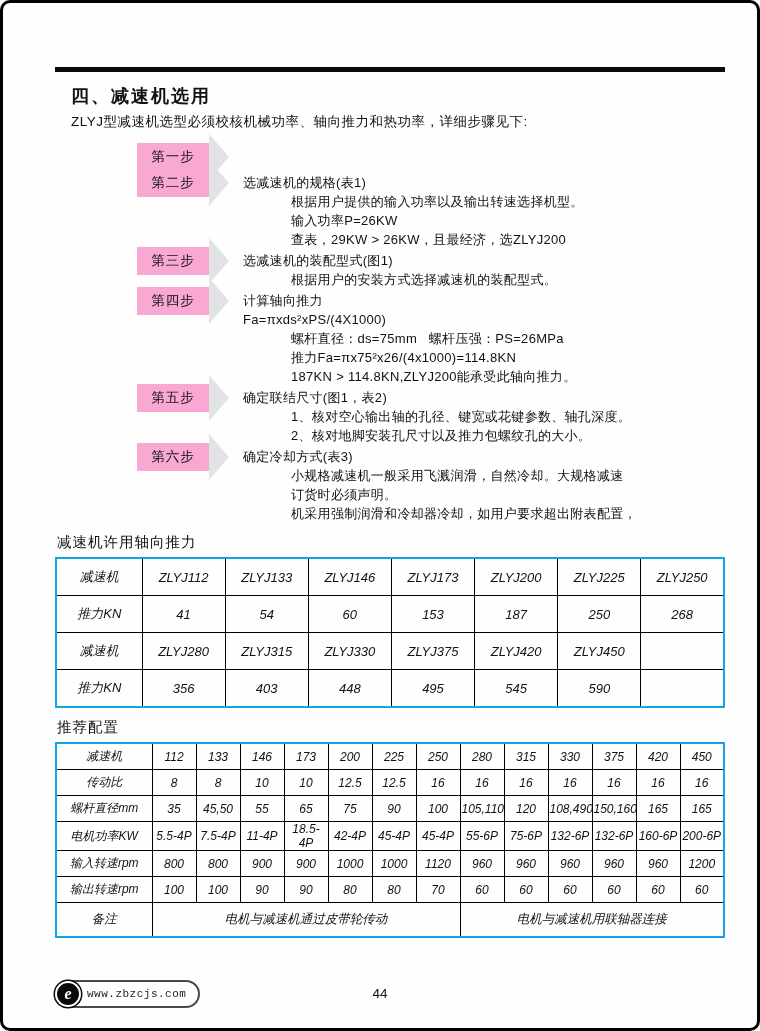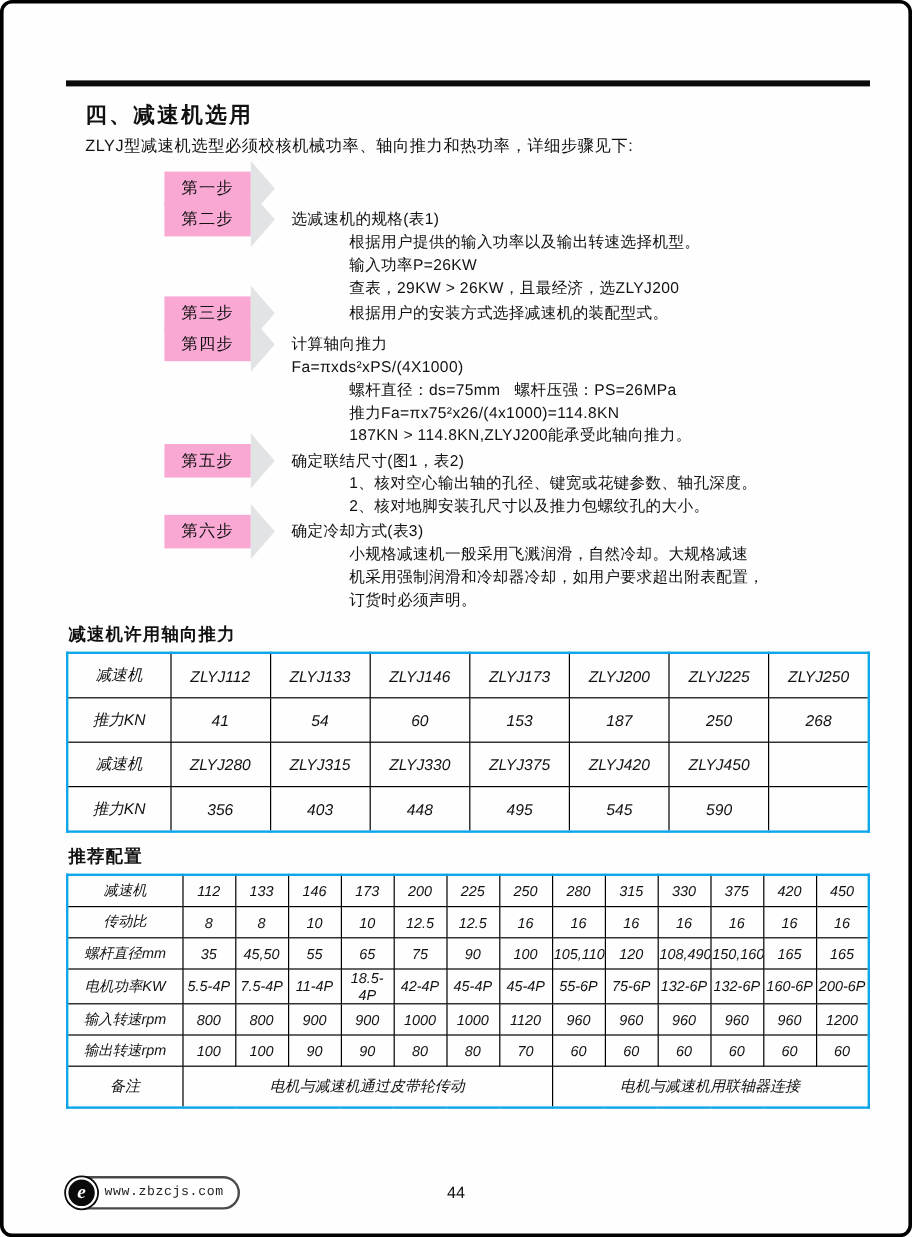--- a/index.html
+++ b/index.html
@@ -32,21 +32,21 @@
     content:""; position:absolute; left:72px; top:50%;
     transform:translateY(-50%);
     width:0; height:0;
     border-top:23px solid transparent;
     border-bottom:23px solid transparent;
     border-left:20px solid #e2e3e4;
   }
   .step-body { margin-left:34px; font-size:13px; line-height:19px; white-space:pre-wrap; letter-spacing:0.3px; }
   .step-line.indent { padding-left:48px; }
 
-  .tbl-title { font-size:14.5px; font-weight:bold; margin:10px 0 5px 2px; letter-spacing:1px; }
+  .tbl-title { font-size:14.5px; font-weight:normal; margin:10px 0 5px 2px; letter-spacing:1px; }
   table { width:100%; border-collapse:collapse; table-layout:fixed; border:2px solid #0ea5e9;font-style:italic; }
   td { border:1px solid #000; text-align:center; vertical-align:middle; overflow:hidden; }
   .t1 td { height:34px; font-size:13px; }
   .t2 td { height:25px; font-size:12px; padding:0 1px; }
   .t2 td.remark { height:33px; font-size:12.5px; }
   .t1 col.c-label { width:86px; }
   .t2 col.c-label { width:96px; }
 
   .footer { position:absolute; left:52px; right:52px; bottom:18px; height:30px; }
   .logo-pill {
@@ -85,39 +85,39 @@
         <div class="step">
           <div class="step-arrow">
             <span>第二步</span>
           </div>
           <div class="step-body"><div class="step-line">选减速机的规格(表1)</div><div class="step-line indent">根据用户提供的输入功率以及输出转速选择机型。</div><div class="step-line indent">输入功率P=26KW</div><div class="step-line indent">查表，29KW &gt; 26KW，且最经济，选ZLYJ200</div></div>
         </div>
         <div class="step">
           <div class="step-arrow">
             <span>第三步</span>
           </div>
-          <div class="step-body"><div class="step-line indent">根据用户的安装方式选择减速机的装配型式。</div></div>
+          <div class="step-body"><div class="step-line">选减速机的装配型式(图1)</div><div class="step-line indent">根据用户的安装方式选择减速机的装配型式。</div></div>
         </div>
         <div class="step">
           <div class="step-arrow">
             <span>第四步</span>
           </div>
           <div class="step-body"><div class="step-line">计算轴向推力</div><div class="step-line">Fa=πxds²xPS/(4X1000)</div><div class="step-line indent">螺杆直径：ds=75mm   螺杆压强：PS=26MPa</div><div class="step-line indent">推力Fa=πx75²x26/(4x1000)=114.8KN</div><div class="step-line indent">187KN &gt; 114.8KN,ZLYJ200能承受此轴向推力。</div></div>
         </div>
         <div class="step">
           <div class="step-arrow">
             <span>第五步</span>
           </div>
           <div class="step-body"><div class="step-line">确定联结尺寸(图1，表2)</div><div class="step-line indent">1、核对空心输出轴的孔径、键宽或花键参数、轴孔深度。</div><div class="step-line indent">2、核对地脚安装孔尺寸以及推力包螺纹孔的大小。</div></div>
         </div>
         <div class="step">
           <div class="step-arrow">
             <span>第六步</span>
           </div>
-          <div class="step-body"><div class="step-line">确定冷却方式(表3)</div><div class="step-line indent">小规格减速机一般采用飞溅润滑，自然冷却。大规格减速</div><div class="step-line indent">机采用强制润滑和冷却器冷却，如用户要求超出附表配置，</div><div class="step-line indent">订货时必须声明。</div></div>
+          <div class="step-body"><div class="step-line">确定冷却方式(表3)</div><div class="step-line indent">小规格减速机一般采用飞溅润滑，自然冷却。大规格减速</div><div class="step-line indent">订货时必须声明。</div><div class="step-line indent">机采用强制润滑和冷却器冷却，如用户要求超出附表配置，</div></div>
         </div>
       </div>
 
     <h2 class="tbl-title">减速机许用轴向推力</h2>
     <table class="t1">
       <colgroup>
           <col class="c-label">
           <col>
           <col>
           <col>

